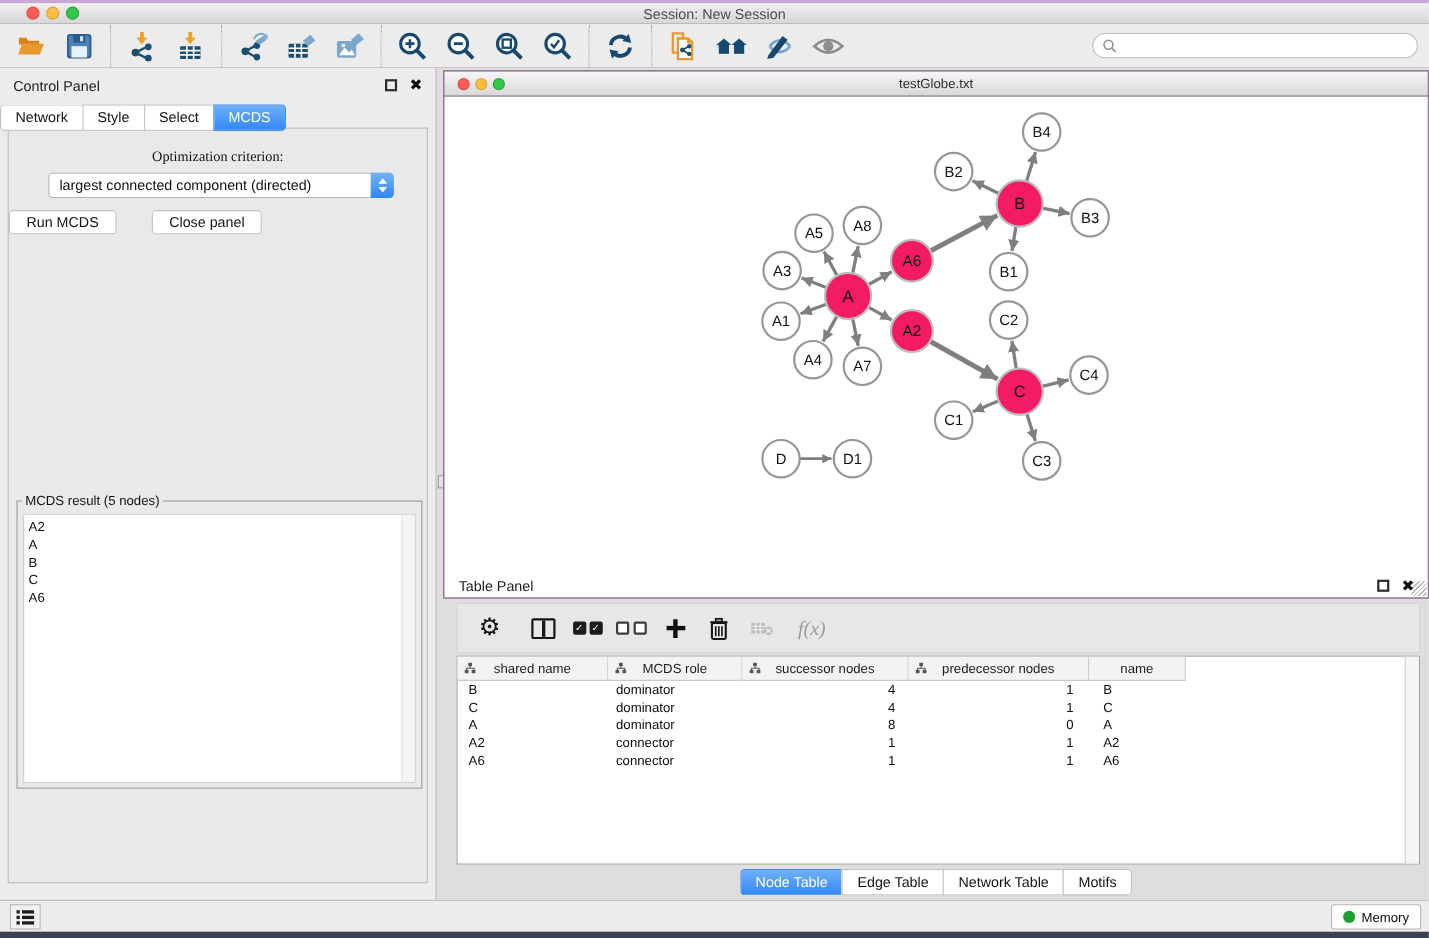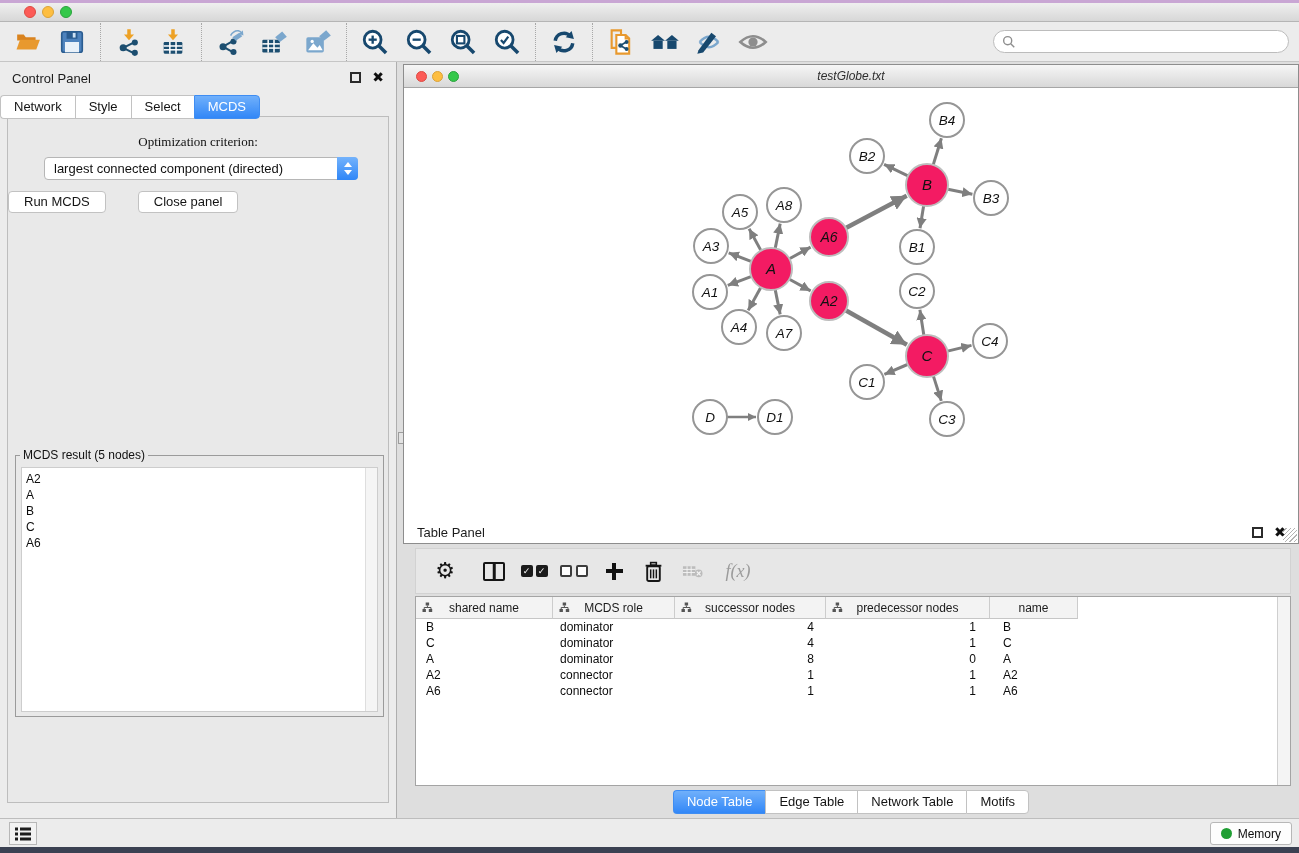--- a/index.html
+++ b/index.html
@@ -48,21 +48,21 @@
   .result-list .item{padding-left:4px;line-height:16px;font-size:12px;color:#0c0c0c;}
   .result-list .item:first-child{padding-top:3px;}
   .result-vscroll{position:absolute;right:0;top:0;bottom:0;width:12px;background:#f5f5f5;border-left:1px solid #dedede;}
 
   
   .right-bg{position:absolute;left:397px;top:62px;width:902px;height:756px;background:#dedede;}
   .splitter-handle{position:absolute;left:398px;top:432px;width:7px;height:12px;background:#e3e3e3;border:1px solid #9d9d9d;}
   .hsplit-handle{position:absolute;left:845px;top:512px;width:10px;height:5px;background:#e3e3e3;border:1px solid #9d9d9d;}
 
   
-  .net-window{position:absolute;left:403px;top:64px;width:896px;height:480px;border:1px solid #8d8d8d;background:#701a75;font-style:italic;}
+  .net-window{position:absolute;left:403px;top:64px;width:896px;height:480px;border:1px solid #8d8d8d;background:#701a75;}
   .net-titlebar{position:relative;height:23px;background:linear-gradient(#f6f6f6,#d8d8d8);border-bottom:1px solid #a6a6a6;}
   .ntl{position:absolute;top:6px;width:11px;height:11px;border-radius:50%;}
   .ntl.red{left:12px;background:#fc5b57;border:1px solid #dd4b42;}
   .ntl.yellow{left:28px;background:#fdbe41;border:1px solid #dba238;}
   .ntl.green{left:44px;background:#34c84a;border:1px solid #2aa33d;}
   .net-title{text-align:center;font-size:12px;color:#2e2e2e;line-height:22px;}
   .net-canvas{position:absolute;left:0;top:23px;right:0;bottom:0;background:#fff;}
   .resize-grip{position:absolute;right:1px;bottom:1px;width:14px;height:14px;background:repeating-linear-gradient(135deg,transparent,transparent 2px,#9a9a9a 2px,#9a9a9a 3px);opacity:.75;}
 
   
@@ -101,20 +101,21 @@
 </style>
 </head>
 <body>
 
 <div class="top-strip"></div>
 
 <div class="titlebar">
   <div class="tl red"></div>
   <div class="tl yellow"></div>
   <div class="tl green"></div>
+  <div class="title">Session: New Session</div>
 </div>
 
 <div class="toolbar">
   <div class="tb-group">
     <div class="tb-btn">
       <svg width="28" height="26" viewBox="0 0 24 24">
         <path d="M2 5 h6 l2 2.5 h9 v3 H2 z" fill="#d9831f"></path>
         <path d="M4.6 10 H23 l-3.4 9 H1.4 z" fill="#e8992e"></path>
       </svg>
     </div>

